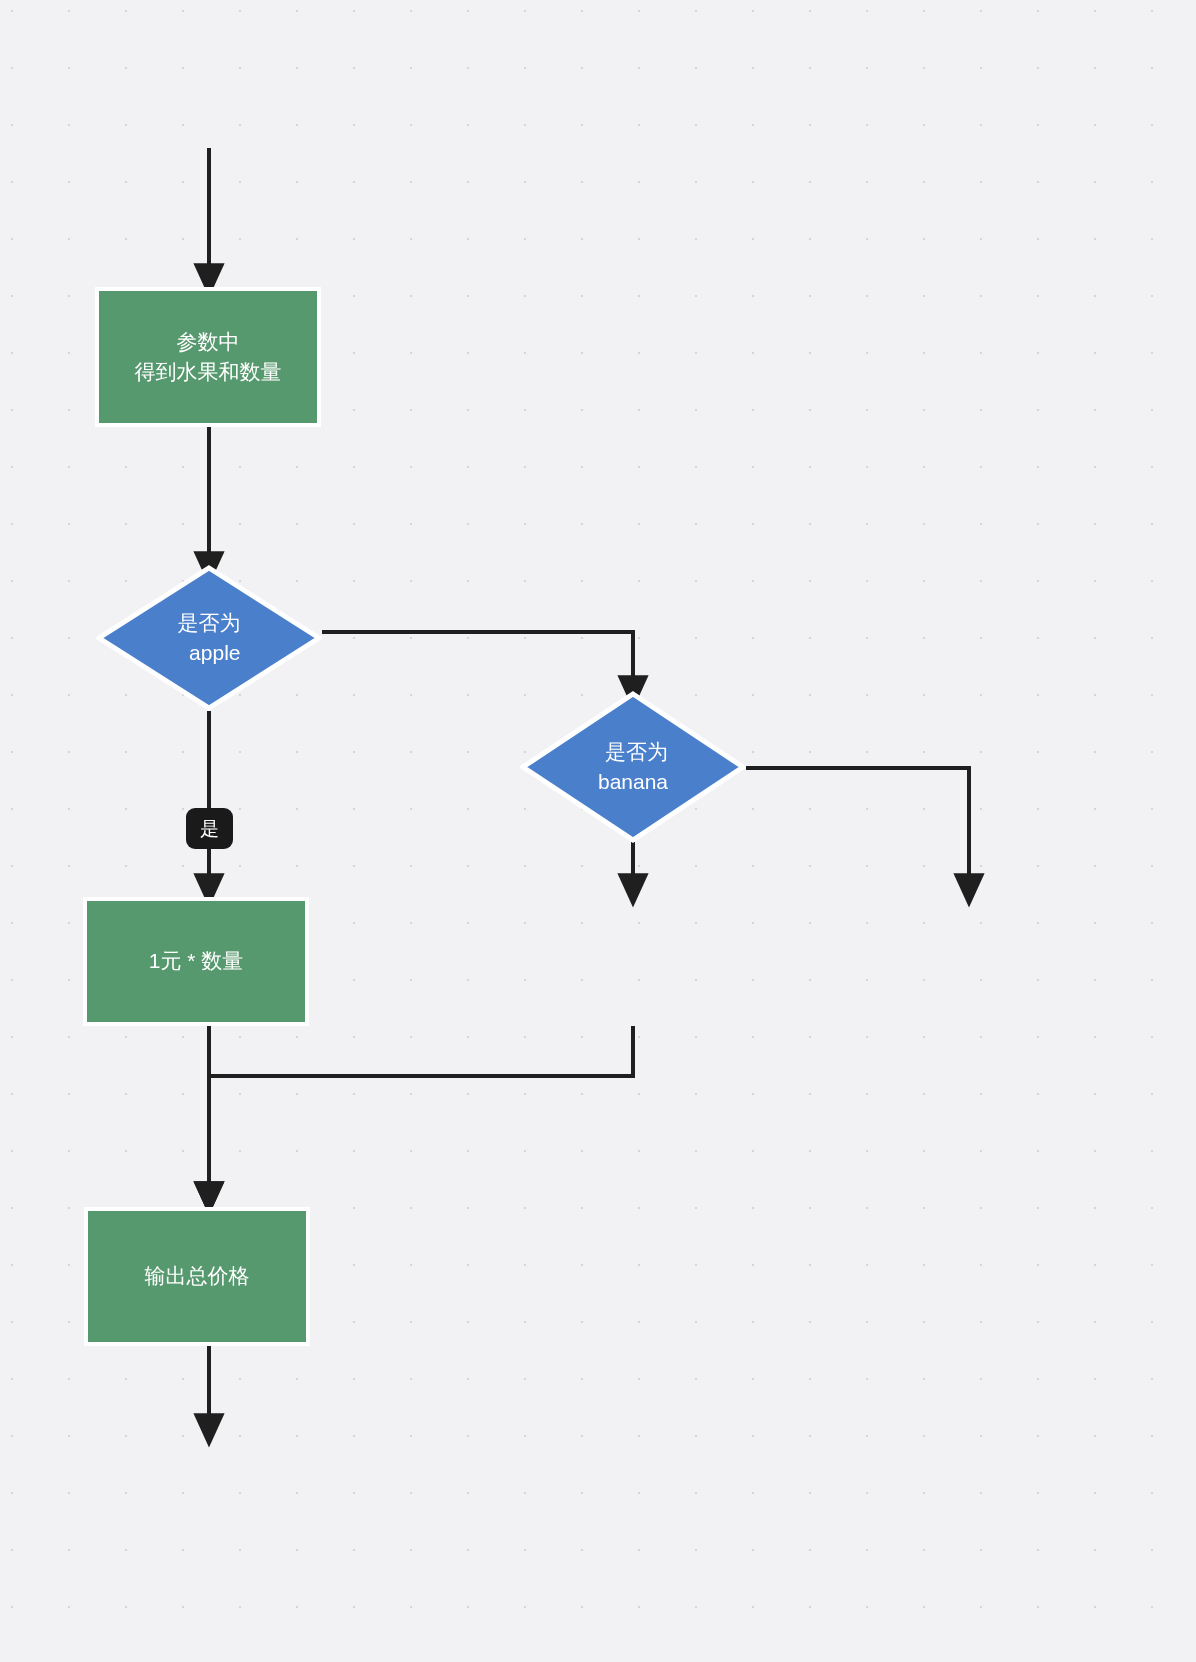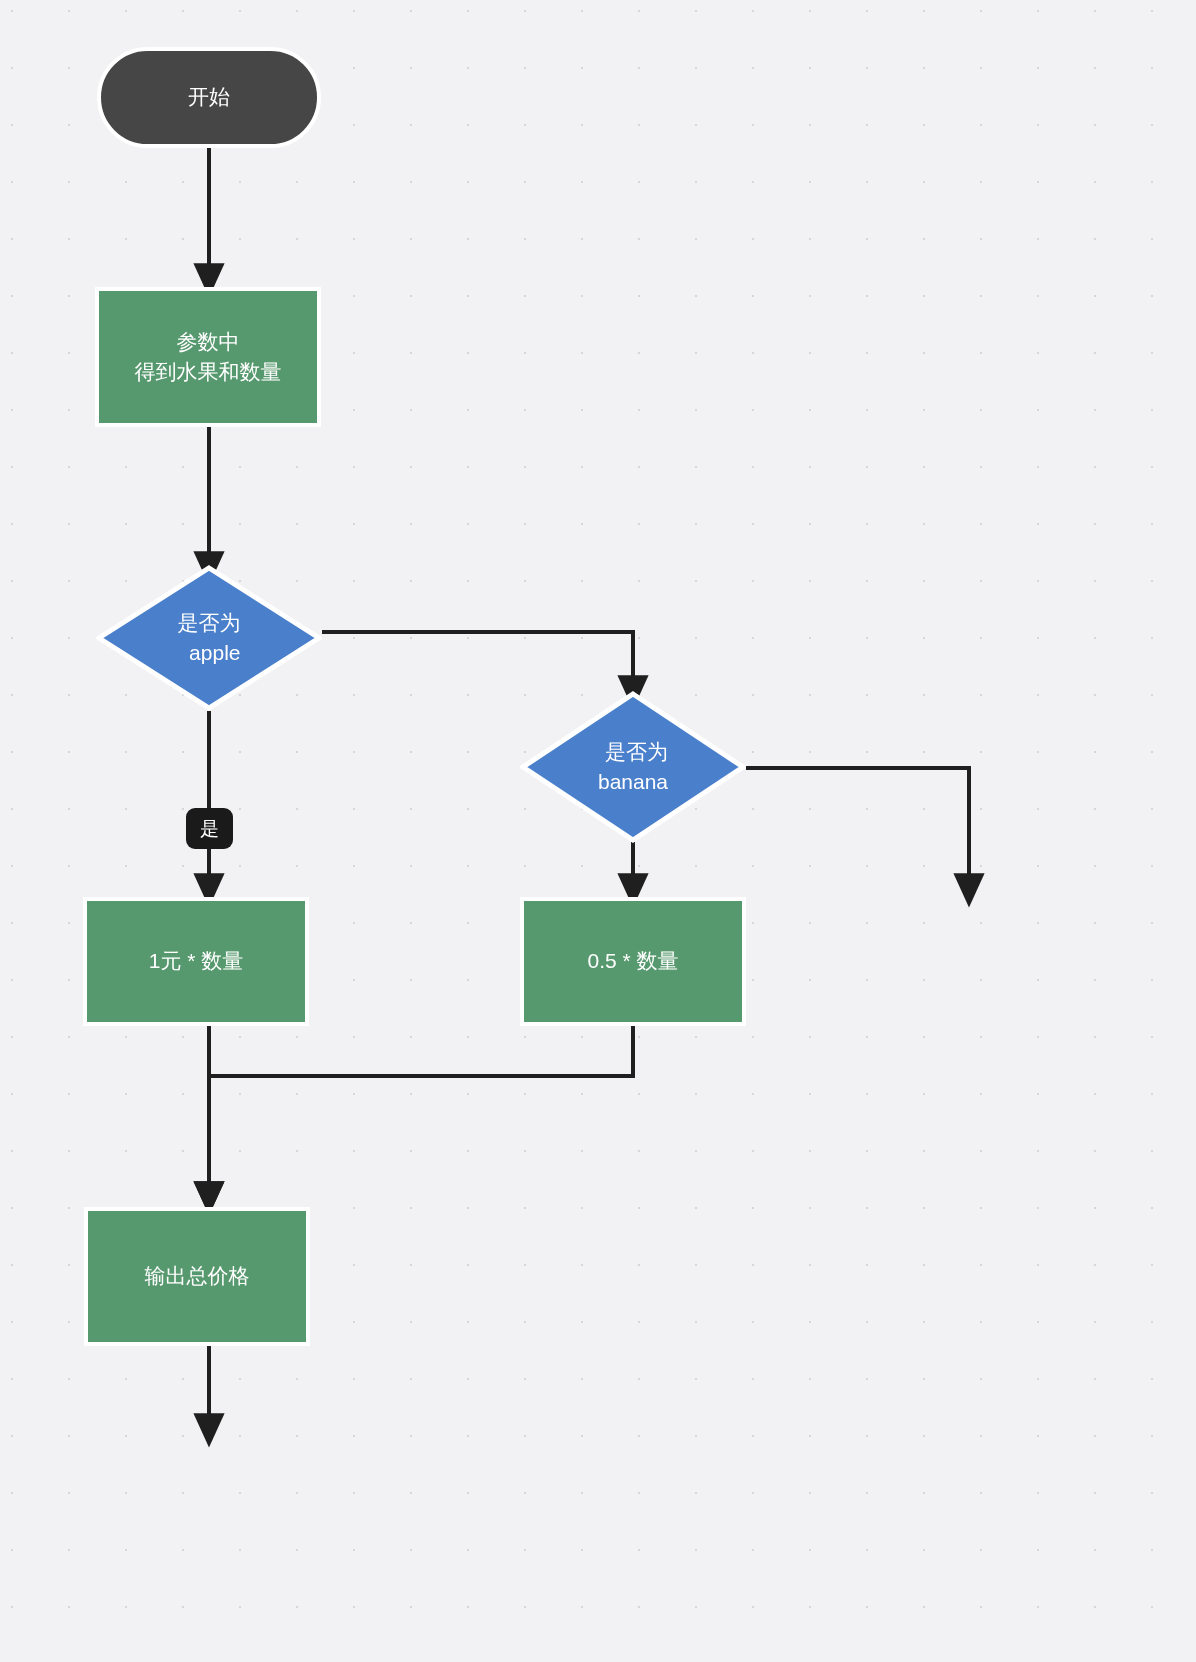--- a/index.html
+++ b/index.html
@@ -111,23 +111,20 @@
       <path d="M746,768 L969,768 L969,890" marker-end="url(#arrow)"></path>
 
       <path d="M633,1026 L633,1076 L209,1076 L209,1198" marker-end="url(#arrow)"></path>
 
       <path d="M209,1026 L209,1198" marker-end="url(#arrow)"></path>
 
       <path d="M209,1346 L209,1430" marker-end="url(#arrow)"></path>
     </g>
   </svg>
 
-  <div class="node terminator" style="left:97px; top:47px; width:224px; height:101px;">
-    <span>开始</span>
-  </div>
 
   <div class="node process" style="left:95px; top:287px; width:226px; height:140px;">
     <span>参数中
 得到水果和数量</span>
   </div>
 
   <div class="decision-wrap" style="left:96px; top:565px; width:226px; height:146px;">
     <svg width="226" height="146" viewBox="0 0 226 146" xmlns="http://www.w3.org/2000/svg">
       <polygon points="113,3 223,73 113,143 3,73" fill="#4a7fcb" stroke="#ffffff" stroke-width="5"></polygon>
     </svg>
@@ -144,23 +141,20 @@
       <polygon points="113,3 223,76 113,149 3,76" fill="#4a7fcb" stroke="#ffffff" stroke-width="5"></polygon>
     </svg>
     <div class="decision-label">是否为
 banana</div>
   </div>
 
   <div class="node process" style="left:83px; top:897px; width:226px; height:129px;">
     <span>1元 * 数量</span>
   </div>
 
-  <div class="node process" style="left:520px; top:897px; width:226px; height:129px;">
-    <span>0.5 * 数量</span>
-  </div>
 
 
   <div class="node process" style="left:84px; top:1207px; width:226px; height:139px;">
     <span>输出总价格</span>
   </div>
 
 
 </div>
 
 </body></html>

